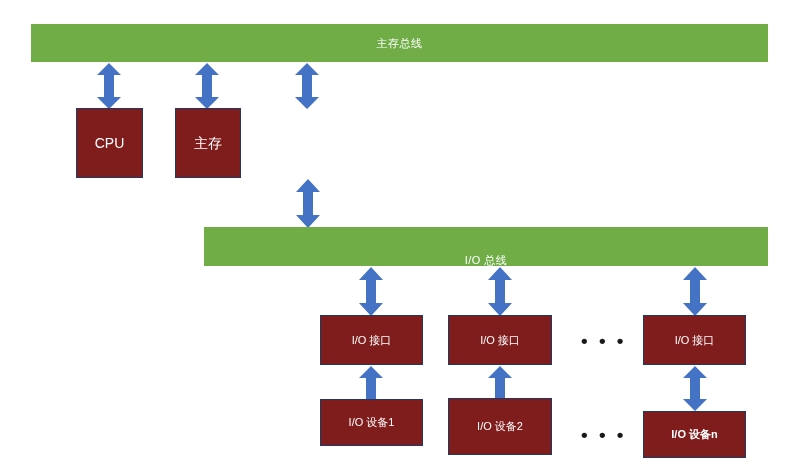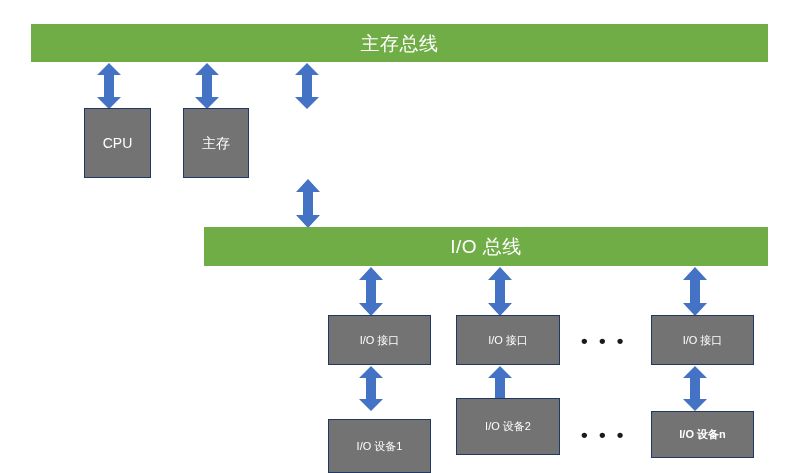--- a/index.html
+++ b/index.html
@@ -17,37 +17,36 @@
     background: #ffffff;
     overflow: hidden;
   }
   .bus-bar {
     position: absolute;
     background: #70AD47;
     color: #ffffff;
     display: flex;
     align-items: center;
     justify-content: center;
-    font-size: 19px;
+    font-size: 11px;
     letter-spacing: 0.5px;
     line-height: 1;
     box-sizing: border-box;
   }
   .node-box {
     position: absolute;
-    background: #737373;
+    background: #7f1d1d;
     border: 1px solid #1F3864;
     color: #ffffff;
     display: flex;
     align-items: center;
     justify-content: center;
     font-size: 14px;
     line-height: 1;
     box-sizing: border-box;
-    margin-left: 8px;
   }
   .node-box.small-label {
     font-size: 11px;
   }
   .arrow {
     position: absolute;
   }
   .arrow svg {
     display: block;
     width: 100%;
@@ -94,21 +93,21 @@
   <div class="node-box" style="left:175px; top:108px; width:66px; height:70px;">
     <span>主存</span>
   </div>
 
   <div class="arrow" style="left:296px; top:179px; width:24px; height:49px;">
     <svg viewBox="0 0 24 49" preserveAspectRatio="none" aria-hidden="true">
       <polygon points="12,0 24,13 17,13 17,36 24,36 12,49 0,36 7,36 7,13 0,13" fill="#4472C4"></polygon>
     </svg>
   </div>
 
-  <div class="bus-bar" style="left:204px; top:227px; width:564px; height:39px;">
+  <div class="bus-bar" style="left:204px; top:227px; width:564px; height:39px;align-items:flex-end;">
     <span>I/O 总线</span>
   </div>
 
   <div class="arrow" style="left:359px; top:267px; width:24px; height:49px;">
     <svg viewBox="0 0 24 49" preserveAspectRatio="none" aria-hidden="true">
       <polygon points="12,0 24,13 17,13 17,36 24,36 12,49 0,36 7,36 7,13 0,13" fill="#4472C4"></polygon>
     </svg>
   </div>
   <div class="arrow" style="left:488px; top:267px; width:24px; height:49px;">
     <svg viewBox="0 0 24 49" preserveAspectRatio="none" aria-hidden="true">
@@ -141,21 +140,21 @@
     <svg viewBox="0 0 24 45" preserveAspectRatio="none" aria-hidden="true">
       <polygon points="12,0 24,12 17,12 17,33 24,33 12,45 0,33 7,33 7,12 0,12" fill="#4472C4"></polygon>
     </svg>
   </div>
   <div class="arrow" style="left:683px; top:366px; width:24px; height:45px;">
     <svg viewBox="0 0 24 45" preserveAspectRatio="none" aria-hidden="true">
       <polygon points="12,0 24,12 17,12 17,33 24,33 12,45 0,33 7,33 7,12 0,12" fill="#4472C4"></polygon>
     </svg>
   </div>
 
-  <div class="node-box small-label" style="left:320px; top:419px; width:103px; height:54px;">
+  <div class="node-box small-label" style="left:320px; top:399px; width:103px; height:47px;">
     <span>I/O 设备1</span>
   </div>
   <div class="node-box small-label" style="left:448px; top:398px; width:104px; height:57px;">
     <span>I/O 设备2</span>
   </div>
   <div class="ellipsis" style="left:581px; top:425px;">• • •</div>
   <div class="node-box small-label" style="left:643px; top:411px; width:103px; height:47px;font-weight:bold;">
     <span>I/O 设备n</span>
   </div>
 

